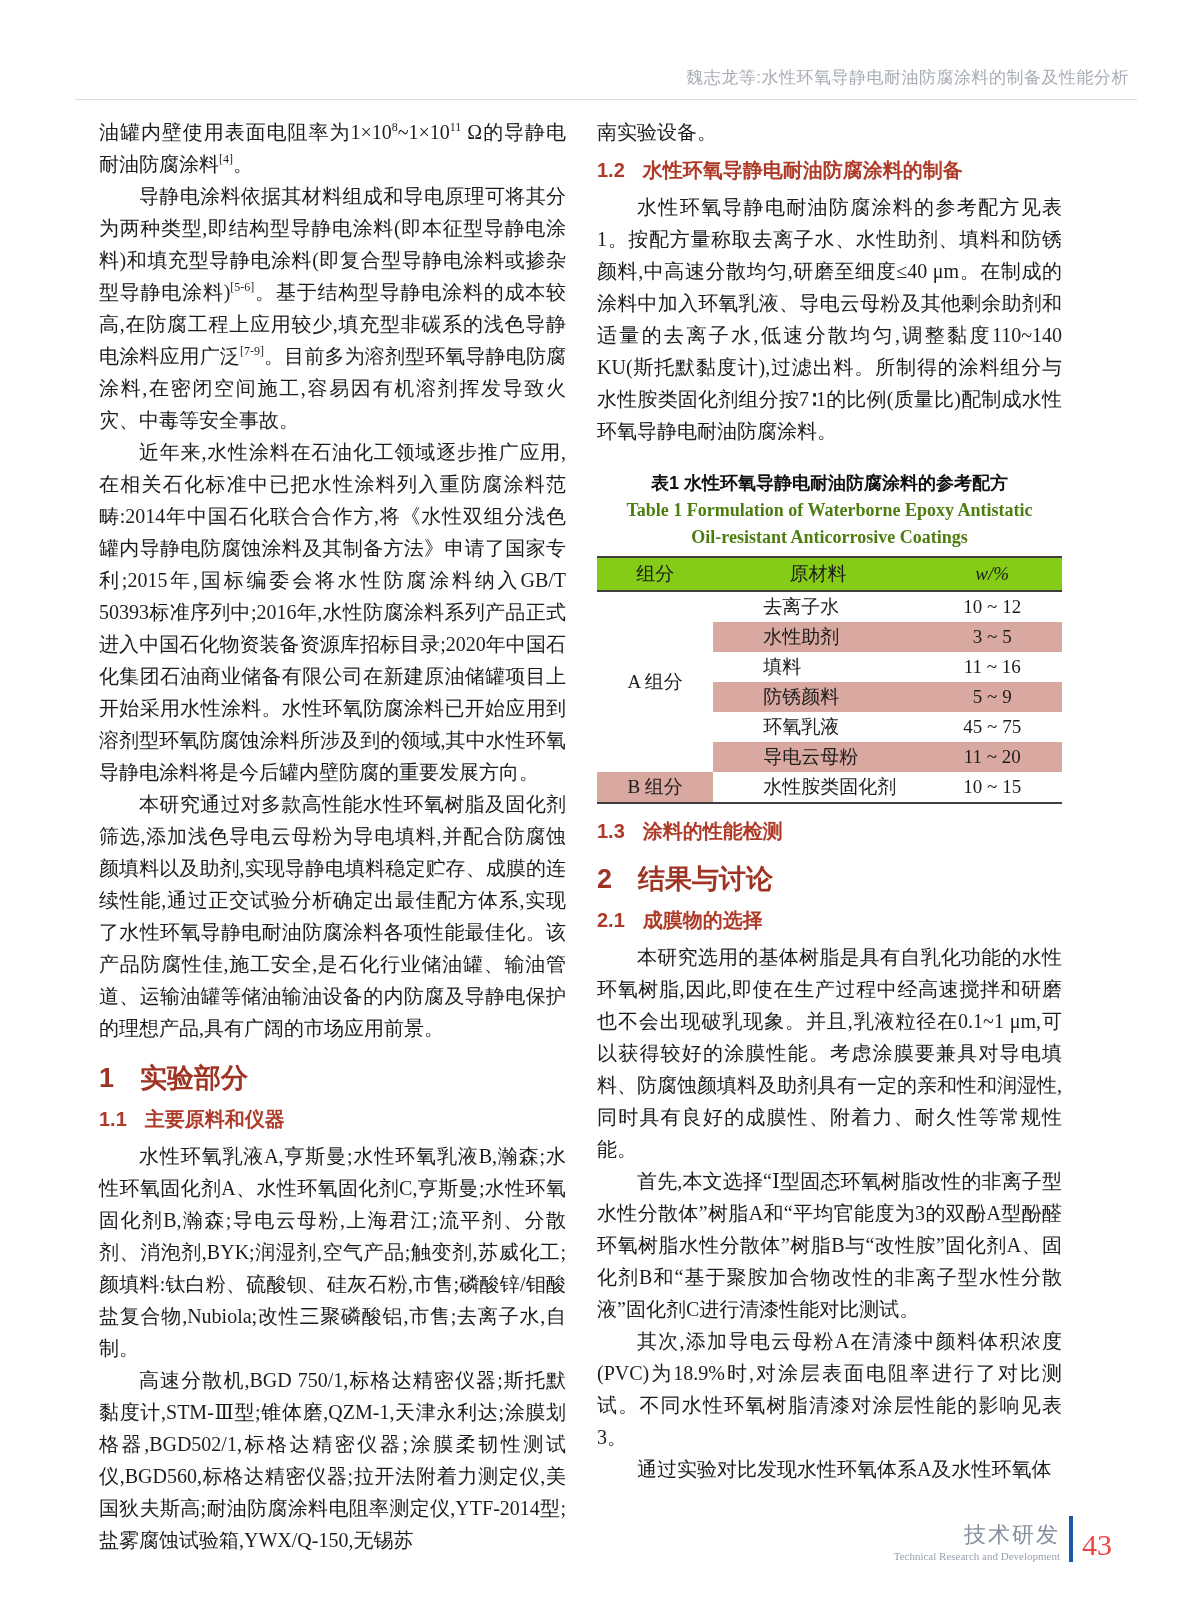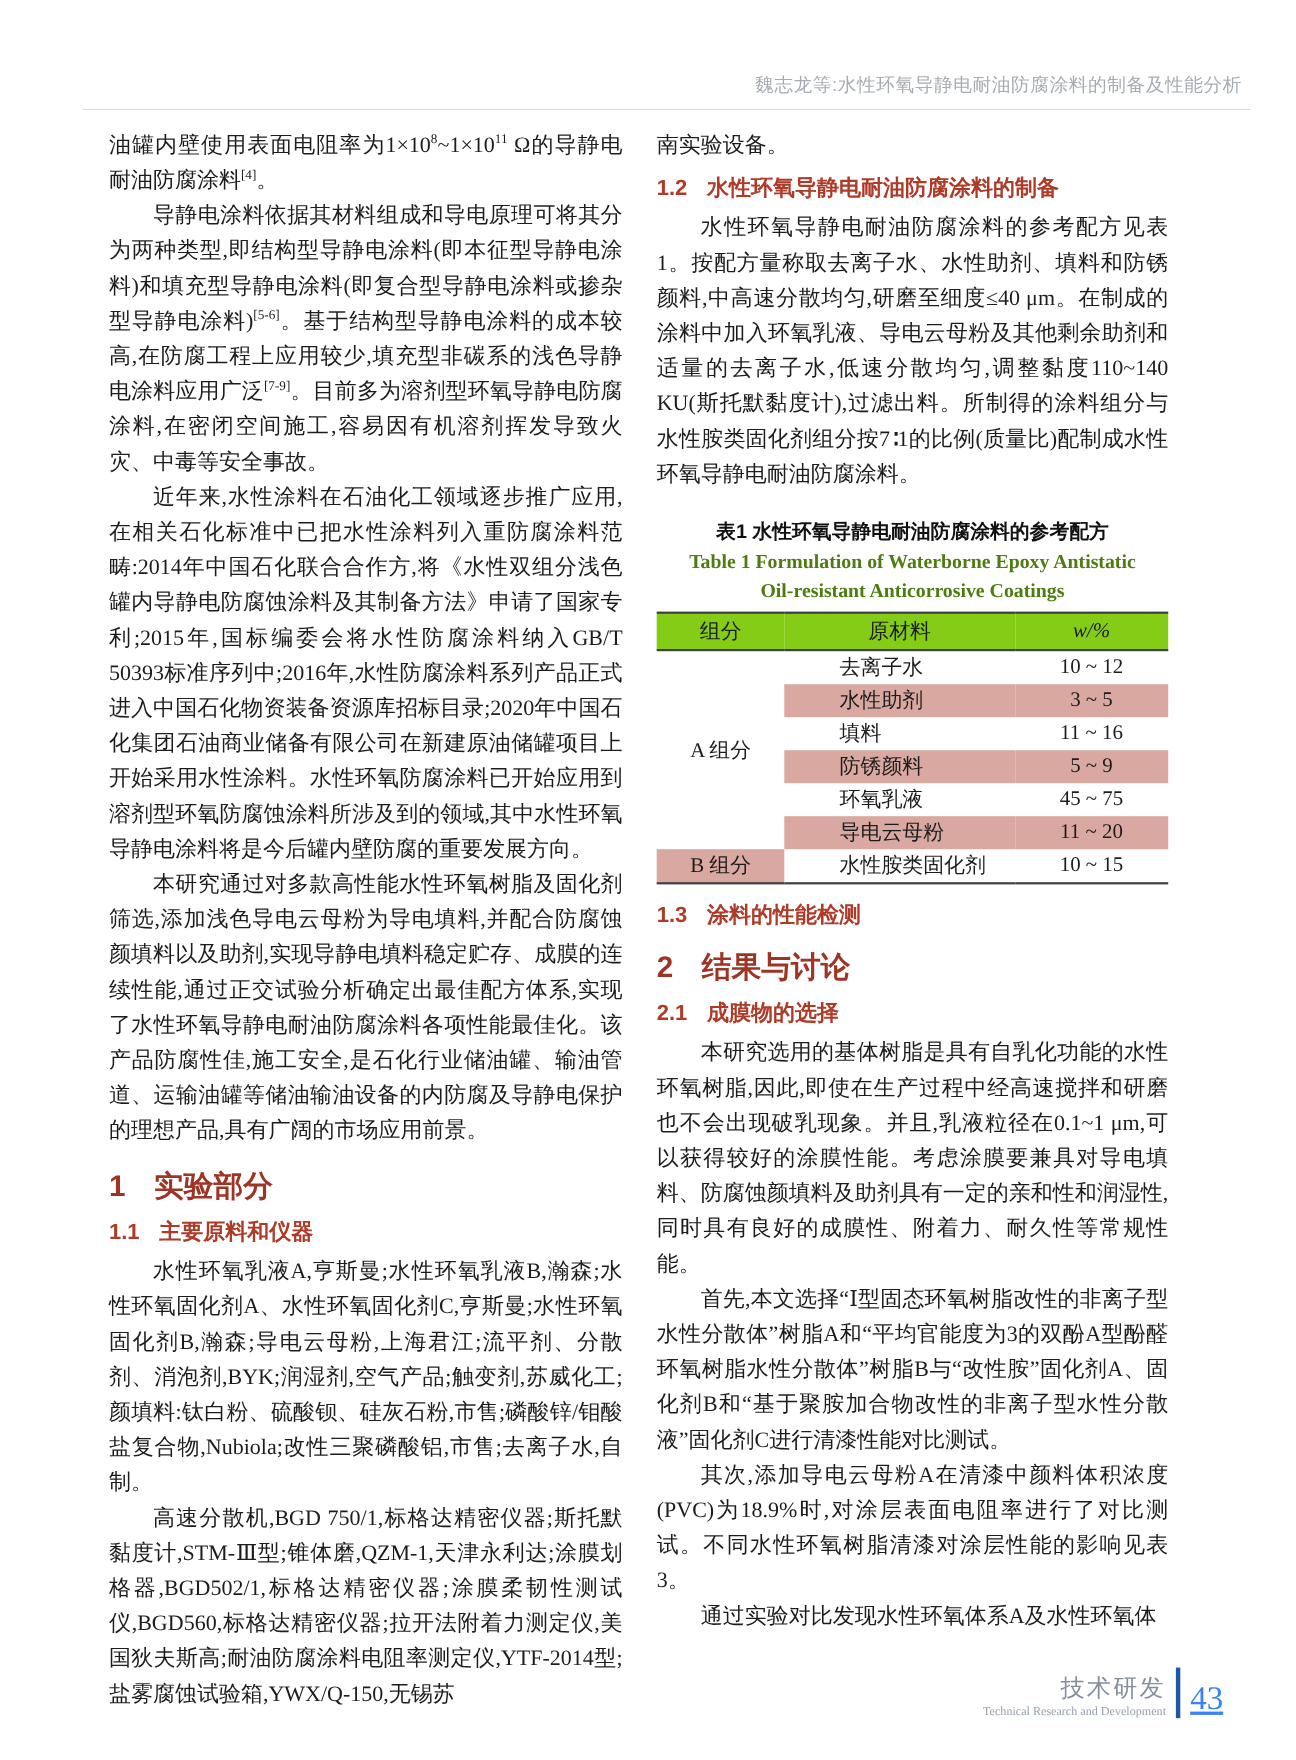--- a/index.html
+++ b/index.html
@@ -56,21 +56,21 @@
   .mat{text-align:left;padding-left:50px !important;width:45%;}
   .val{text-align:center;width:30%;}
   .pink{background:#d9a9a1;}
   th.w{font-style:italic;}
   
   .page-footer{position:absolute;right:103px;bottom:38px;display:flex;align-items:flex-end;}
   .footer-labels{text-align:right;margin-right:6px;}
   .footer-zh{font-size:22px;color:#848e9c;font-family:"Liberation Sans","DejaVu Sans",sans-serif;letter-spacing:2px;}
   .footer-en{font-size:11px;color:#99a1ae;font-family:"Liberation Serif","DejaVu Serif",serif;}
   .footer-bar{width:4px;height:46px;background:#1d57a7;margin:0 9px 0 3px;}
-  .footer-page{font-size:30px;color:#3b82f6;text-decoration:underline;}
+  .footer-page{font-size:30px;color:#ef4444;}
 </style>
 </head>
 <body>
 
 <div class="page">
 
   <div class="running-header">
     <span>魏志龙等:水性环氧导静电耐油防腐涂料的制备及性能分析</span>
   </div>
   <div class="header-rule"></div>

